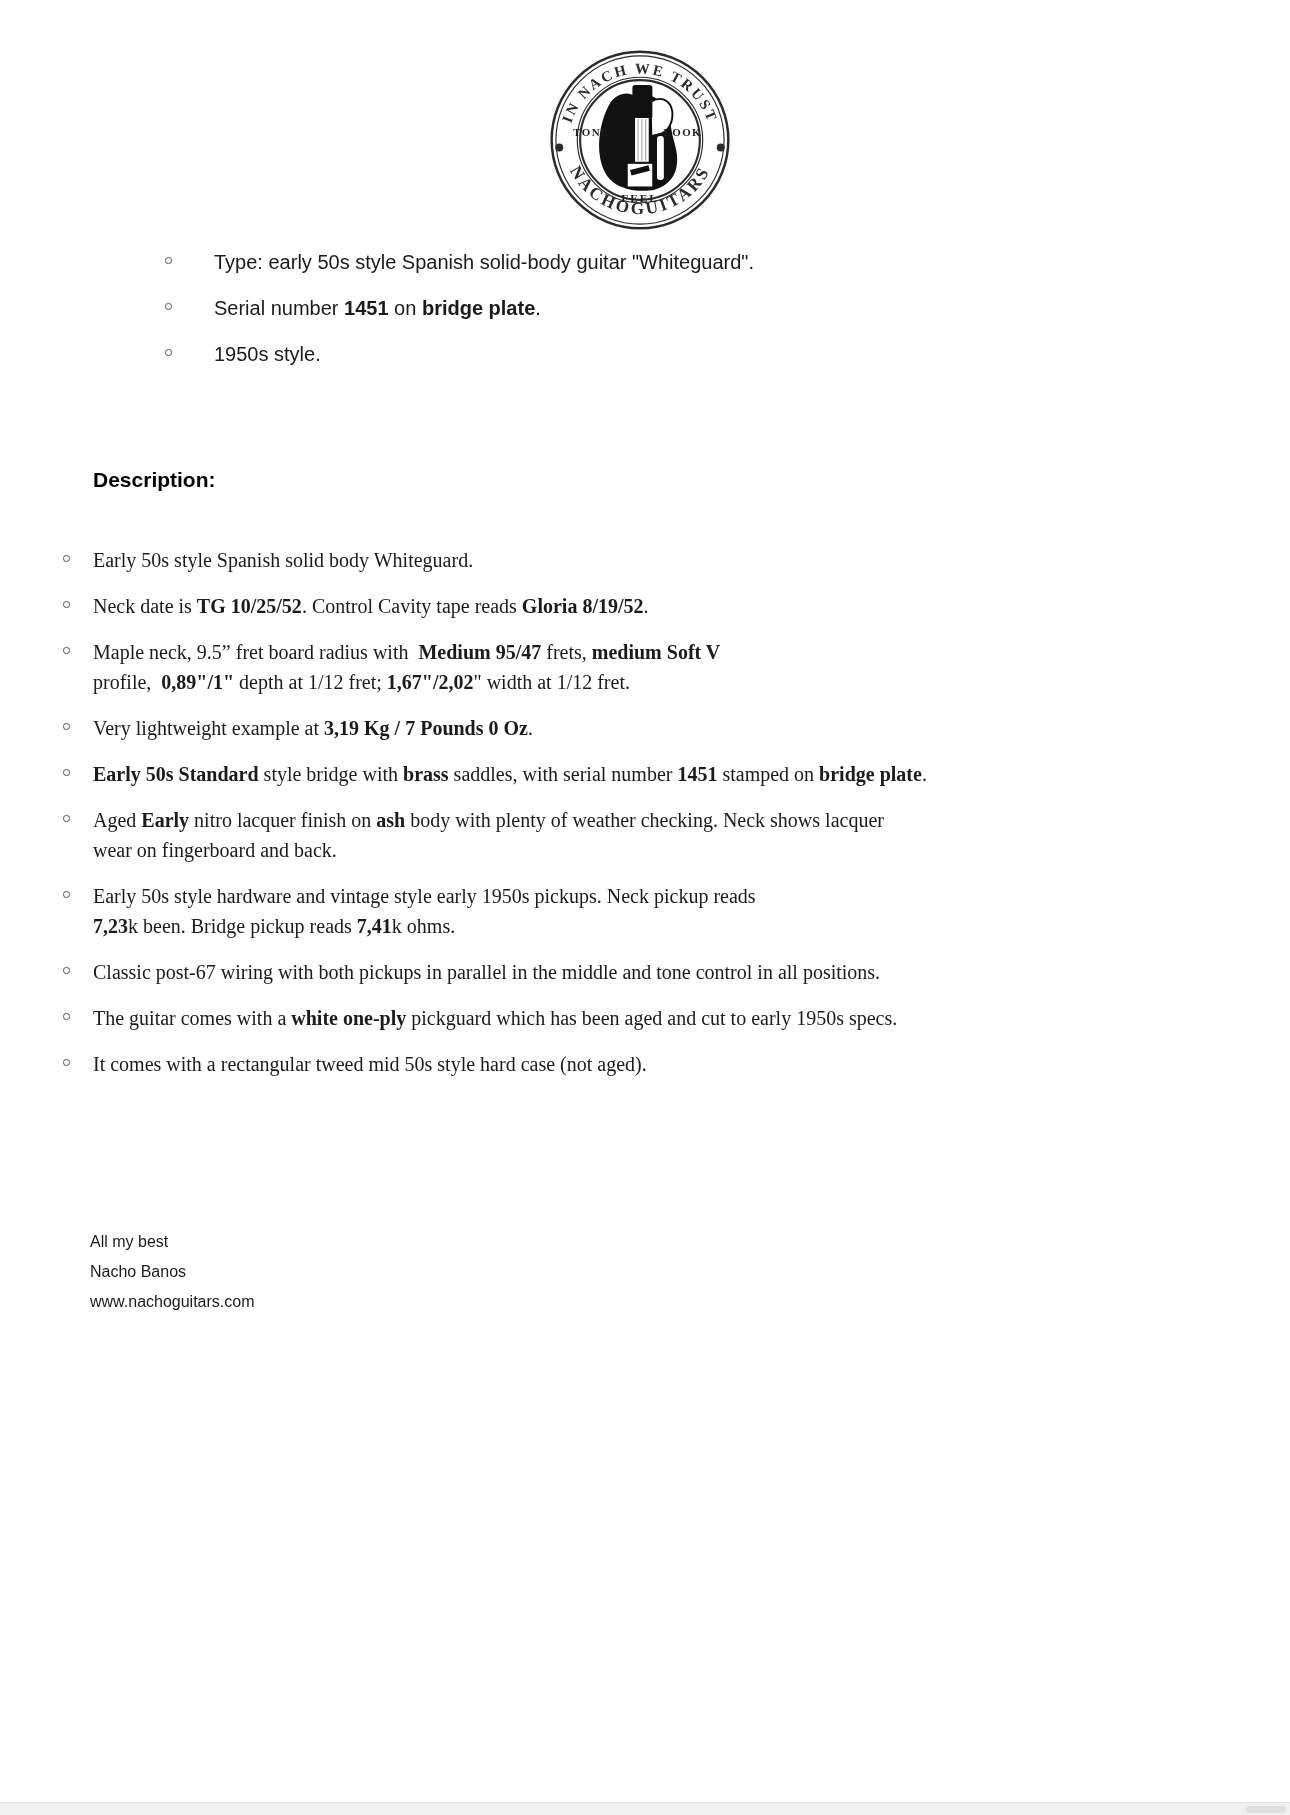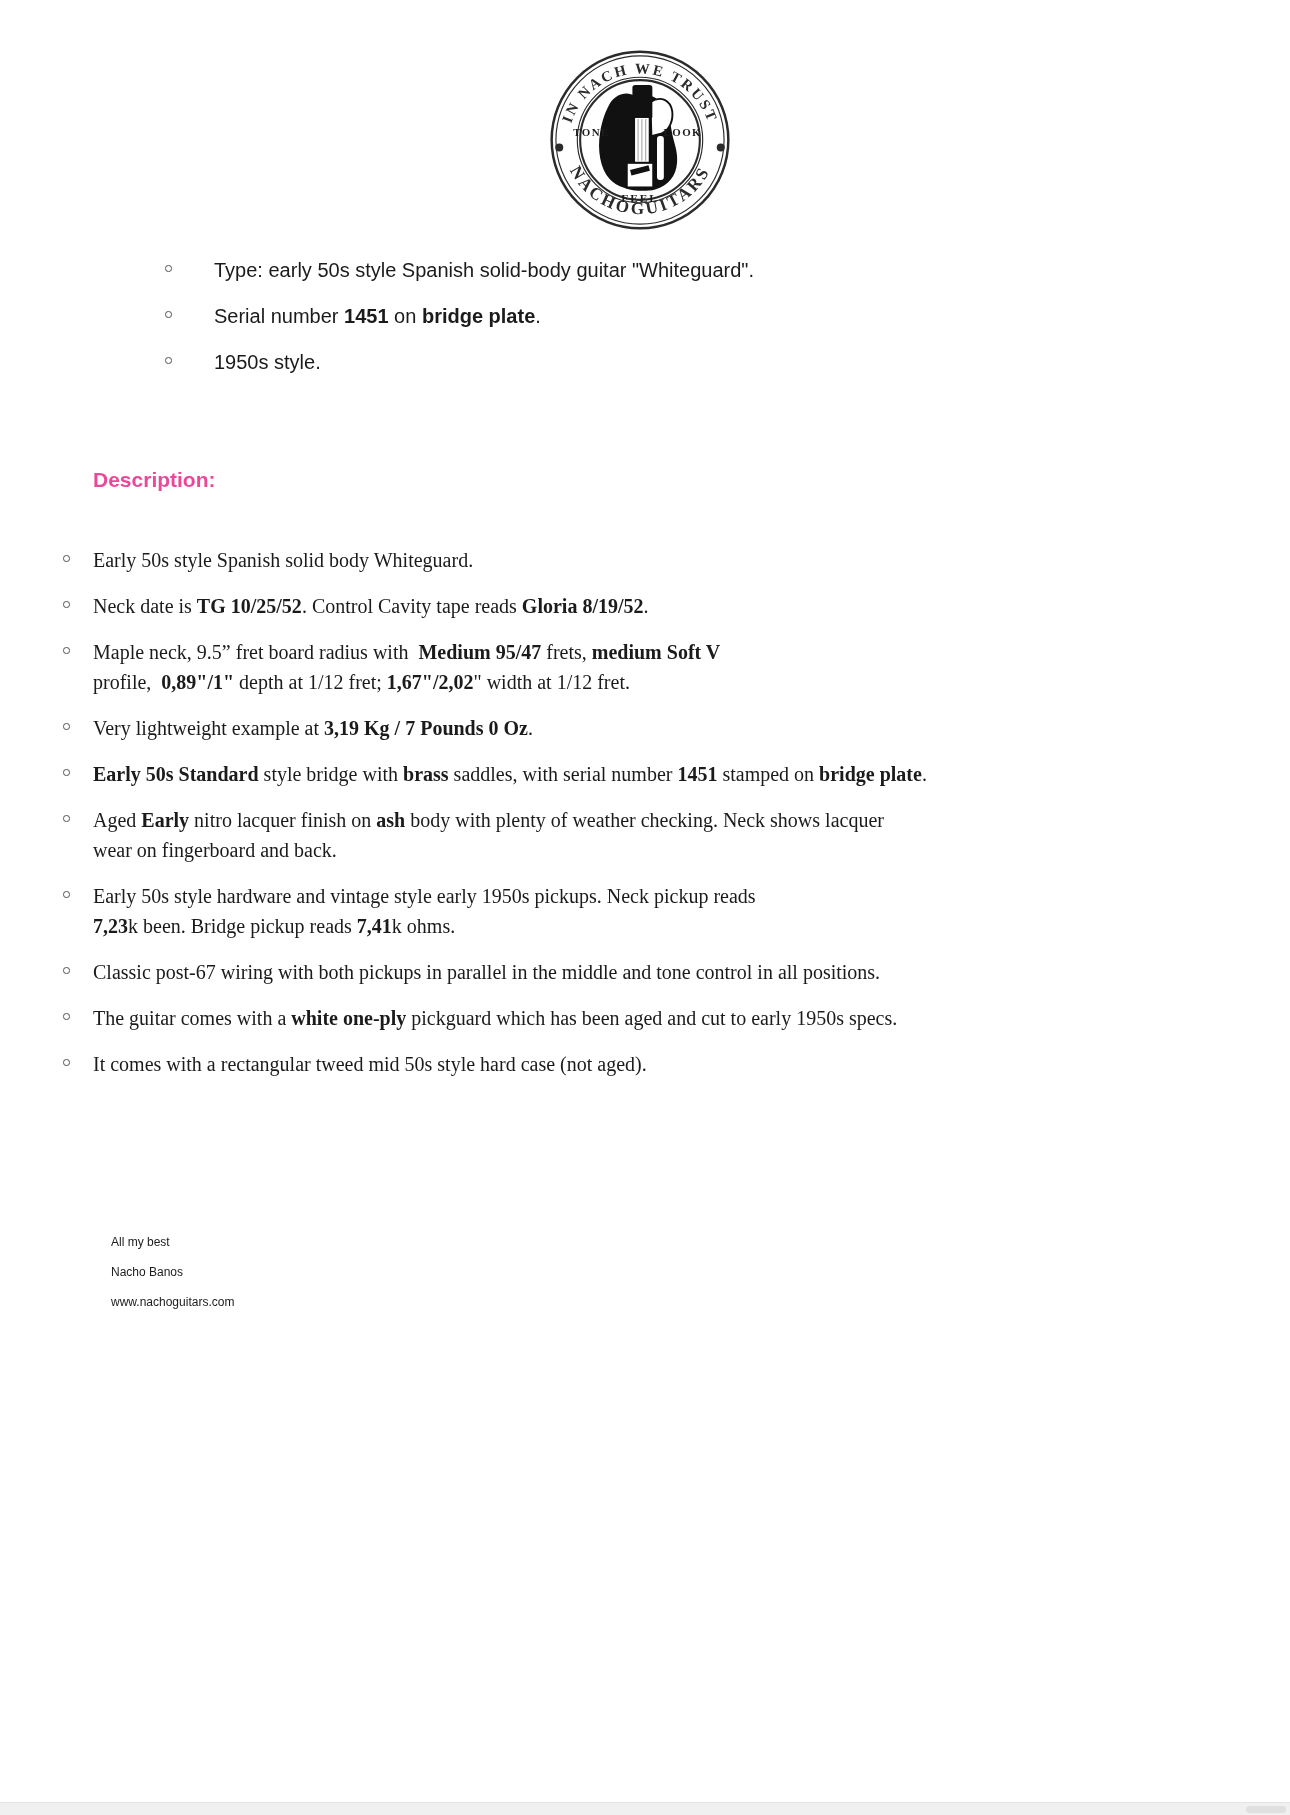--- a/index.html
+++ b/index.html
@@ -10,37 +10,37 @@
   .logo-wrap { position:absolute; left:545px; top:45px; width:190px; height:190px; }
   .logo-wrap svg { width:100%; height:100%; display:block; }
 
   ul.bullets { list-style:none; margin:0; padding:0; }
   ul.bullets li { position:relative; }
   .bullet-marker {
     position:absolute; left:0; width:6.5px; height:6.5px;
     border:1.4px solid #555; border-radius:50%; background:#fff; box-sizing:border-box;
   }
 
-  .summary-list { position:absolute; left:165px; top:260px; }
+  .summary-list { position:absolute; left:165px; top:252px; }
   .summary-list li { padding-left:49px; font-size:20px; line-height:20px; margin-bottom:26px; }
   .summary-list .bullet-marker { top:5px; }
 
   .desc-heading {
     position:absolute; left:93px; top:468px; margin:0;
-    font-size:21px; line-height:24px; font-weight:bold; color:#ec4899;
+    font-size:21px; line-height:24px; font-weight:bold; color:#000000;
   }
 
   .desc-list { position:absolute; left:63px; top:545px; width:1070px;font-family:Liberation Serif, serif; }
   .desc-list li { padding-left:30px; font-size:20px; line-height:30px; margin-bottom:16px; }
   .desc-list .bullet-marker { top:10px; }
 
   .li-text { white-space:pre-wrap; }
   .b { font-weight:bold; }
 
-  .signoff { position:absolute; left:111px; top:1227px; font-size:12px; line-height:30px; }
+  .signoff { position:absolute; left:90px; top:1227px; font-size:16px; line-height:30px; }
 
   .bottom-bar {
     position:absolute; left:0; bottom:0; width:100%; height:13px;
     background:#f0f0f1; border-top:1px solid #e3e3e5; box-sizing:border-box;
   }
   .scroll-thumb {
     position:absolute; right:4px; top:3px; width:40px; height:7px;
     background:#dfdfdf; border-radius:4px;
   }
 </style>

